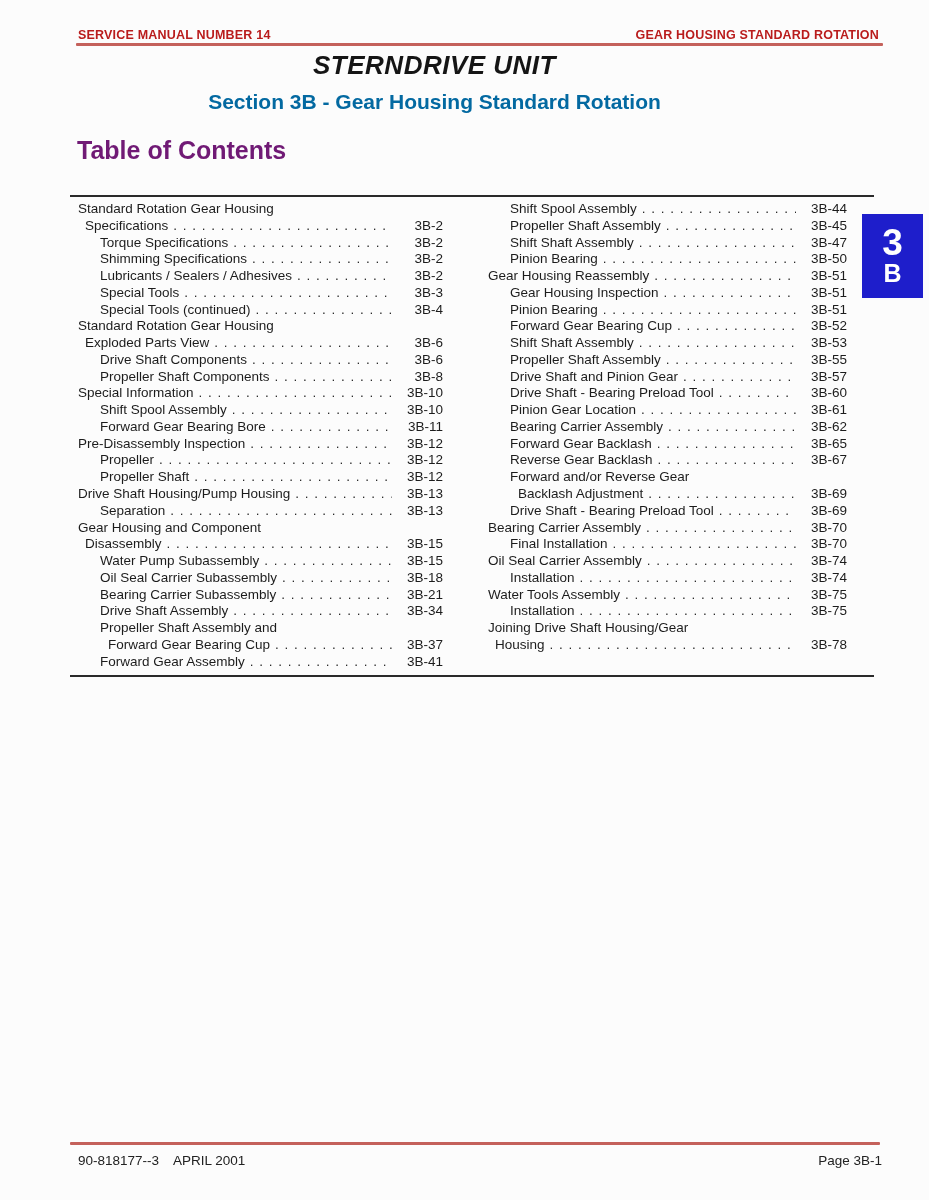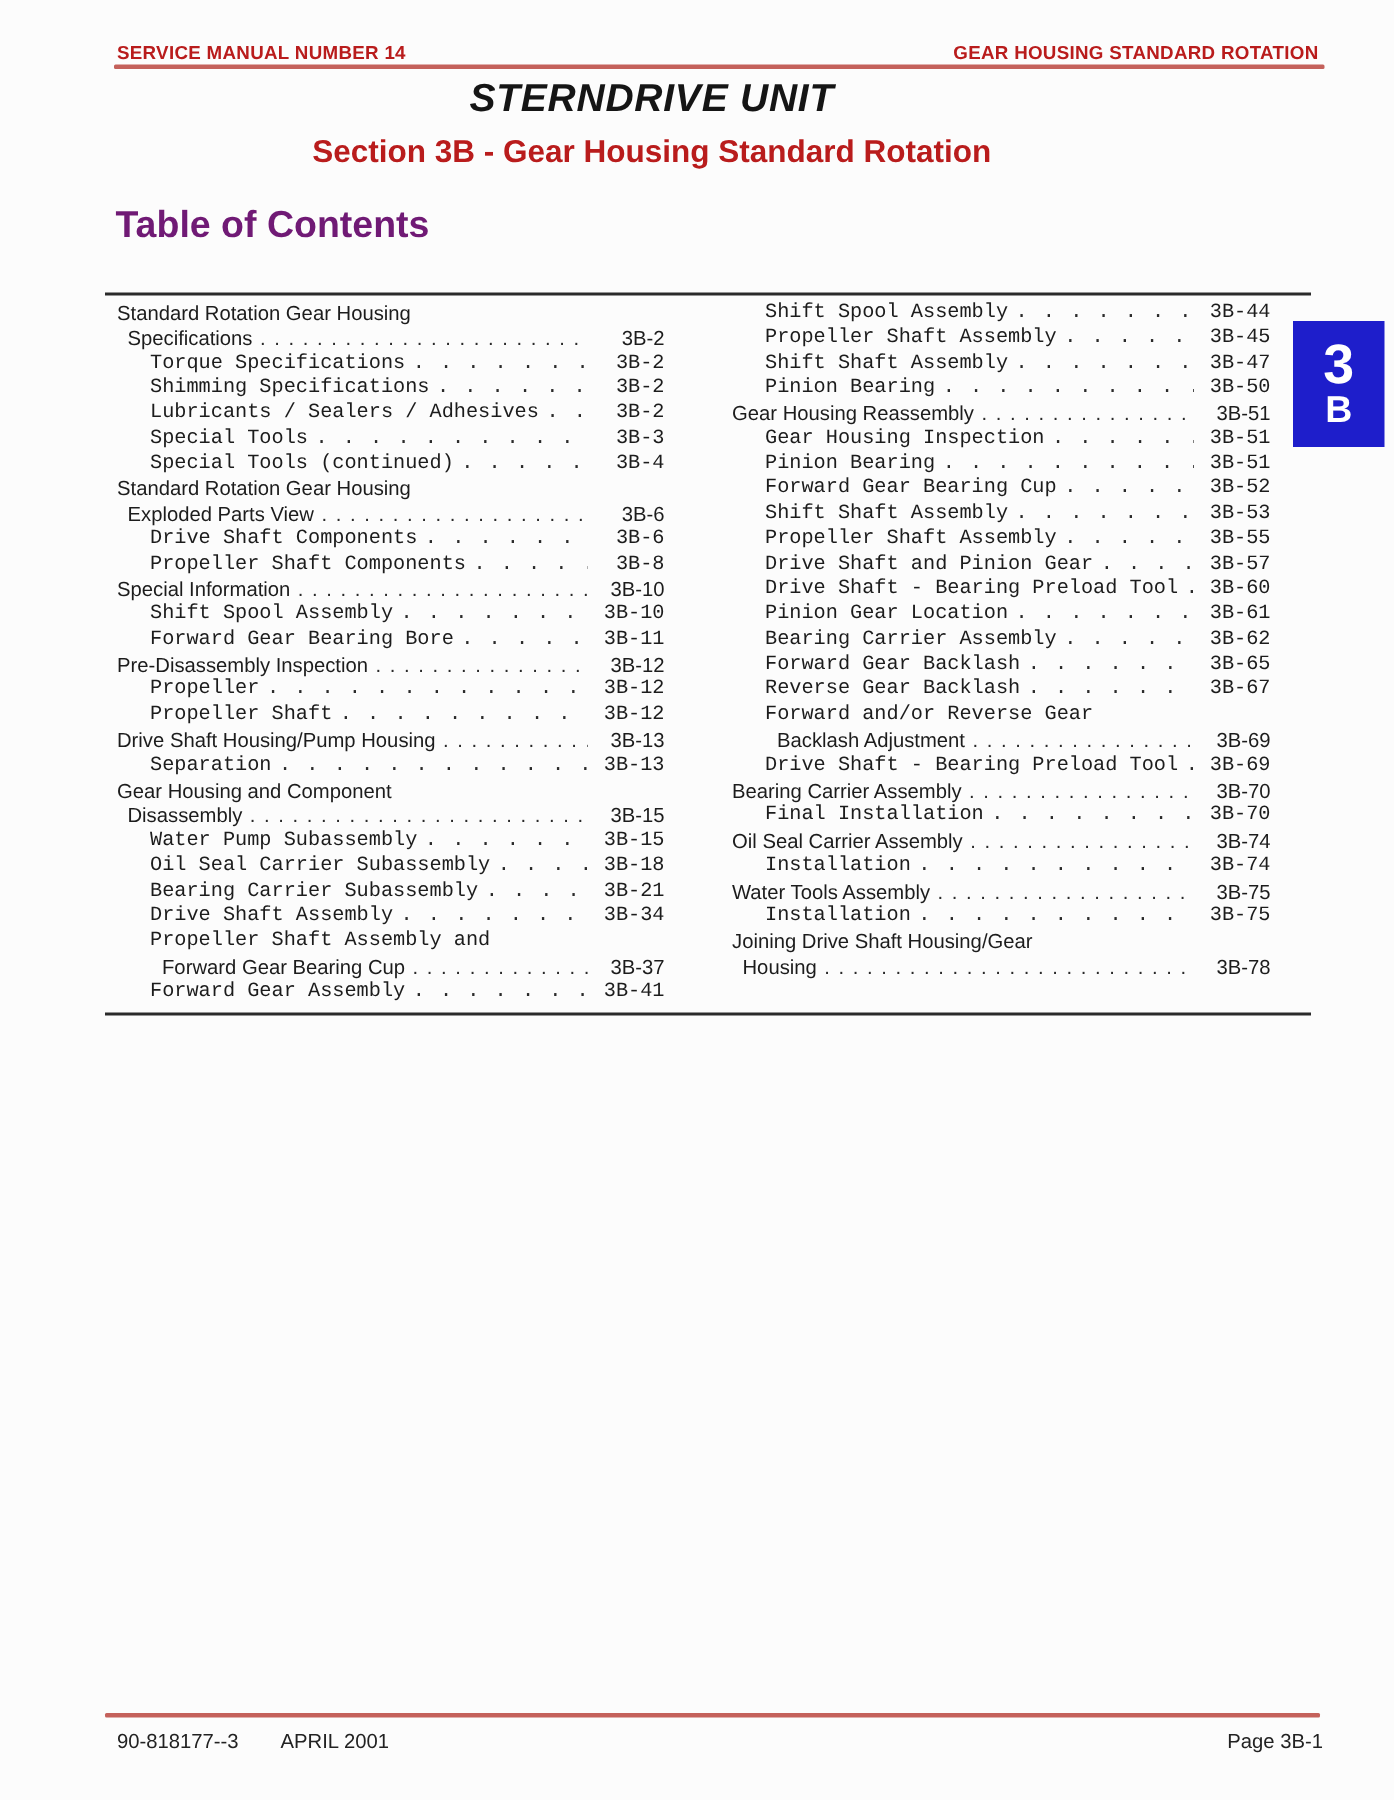--- a/index.html
+++ b/index.html
@@ -24,21 +24,21 @@
     background:#c4615b; border-radius:1px;
   }
 
   
   .doc-title {
     position:absolute; left:0; right:60px; top:50px;
     text-align:center; font-size:26px; font-weight:bold; letter-spacing:.5px; color:#151515;font-style:italic;
   }
   .doc-subtitle {
     position:absolute; left:0; right:60px; top:90px;
-    text-align:center; font-size:21px; font-weight:bold; color:#b91c1c;
+    text-align:center; font-size:21px; font-weight:bold; color:#0369a1;
   }
   .toc-heading {
     position:absolute; left:77px; top:136px;
     font-size:25px; font-weight:bold; color:#701a75;
   }
 
   
   .toc-rule-top, .toc-rule-bottom {
     position:absolute; left:70px; width:804px; height:2px; background:#2a2a2a;
   }
@@ -52,21 +52,21 @@
   .toc-col { flex:0 0 auto; }
   .toc-col.left  { width:365px; margin-right:45px; }
   .toc-col.right { width:359px; }
 
   .toc-line {
     display:flex; align-items:flex-end;
     height:16.78px; font-size:13.5px; line-height:16.78px;
     white-space:nowrap; color:#1c1c1c;
   }
   .toc-line.i1 { padding-left:7px; }
-  .toc-line.i2 { padding-left:22px;font-family:Liberation Mono, monospace; }
+  .toc-line.i2 { padding-left:22px; }
   .toc-line.i3 { padding-left:30px; }
   .toc-label { flex:0 0 auto; }
   .leader {
     flex:1 1 auto; overflow:hidden; white-space:nowrap;
     margin:0 7px 0 5px; color:#2a2a2a;
   }
   .leader::after {
     content:". . . . . . . . . . . . . . . . . . . . . . . . . . . . . . . . . . . . . . . . . . . .";
     letter-spacing:1px;
   }
@@ -86,21 +86,21 @@
   .foot-rule {
     position:absolute; left:70px; right:49px; top:1142px; height:3px;
     background:#c4615b; border-radius:1px;
   }
   .runfoot {
     position:absolute; left:78px; right:47px; top:1153px;
     display:flex; justify-content:space-between; align-items:baseline;
     font-size:13.5px; color:#222;
   }
   .runfoot .docnum { margin-right:14px; }
-  .runfoot .left-group { display:flex; gap:14px; }
+  .runfoot .left-group { display:flex; }
 </style>
 </head>
 <body>
 
 <div class="page">
 
   <div class="runhead">
     <span>SERVICE MANUAL NUMBER 14</span>
     <span>GEAR HOUSING STANDARD ROTATION</span>
   </div>

